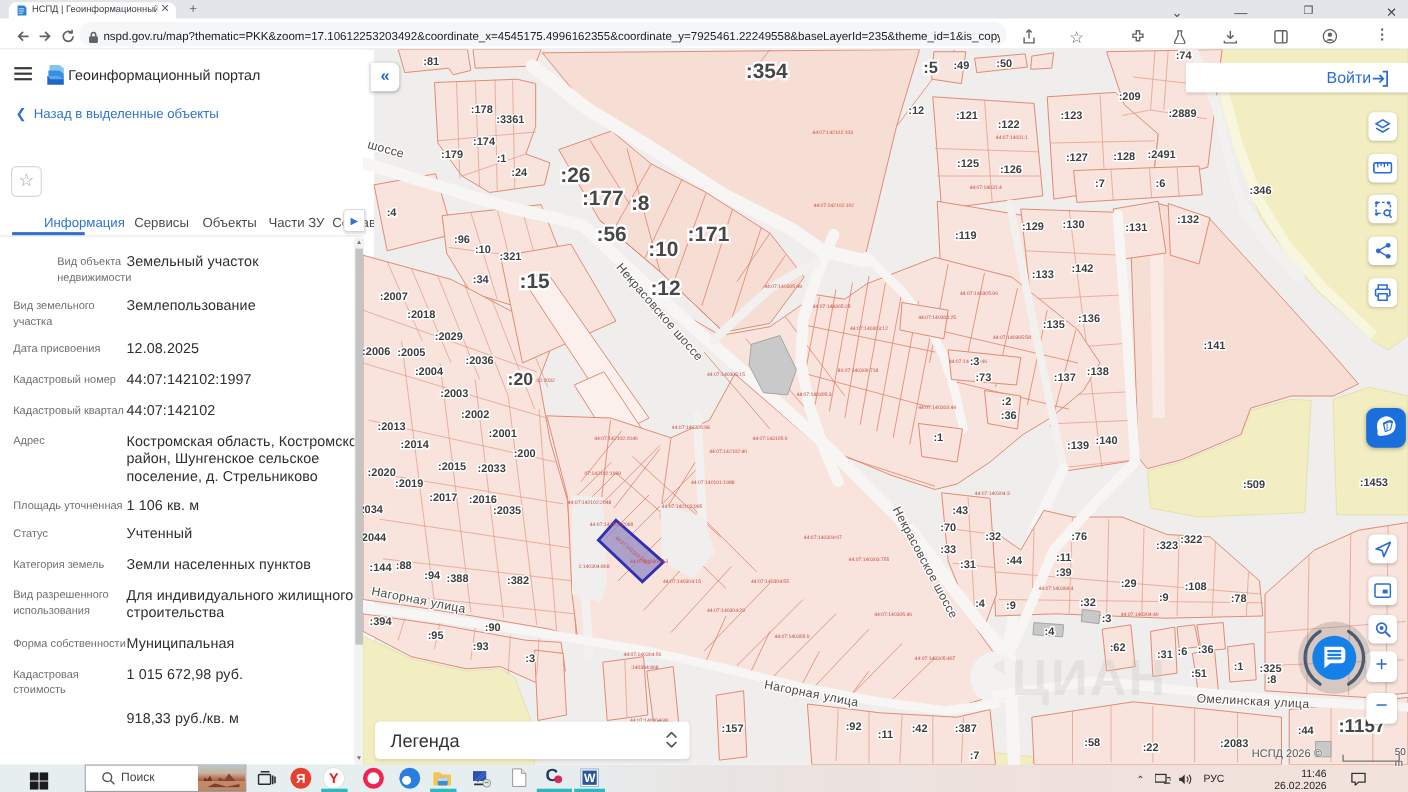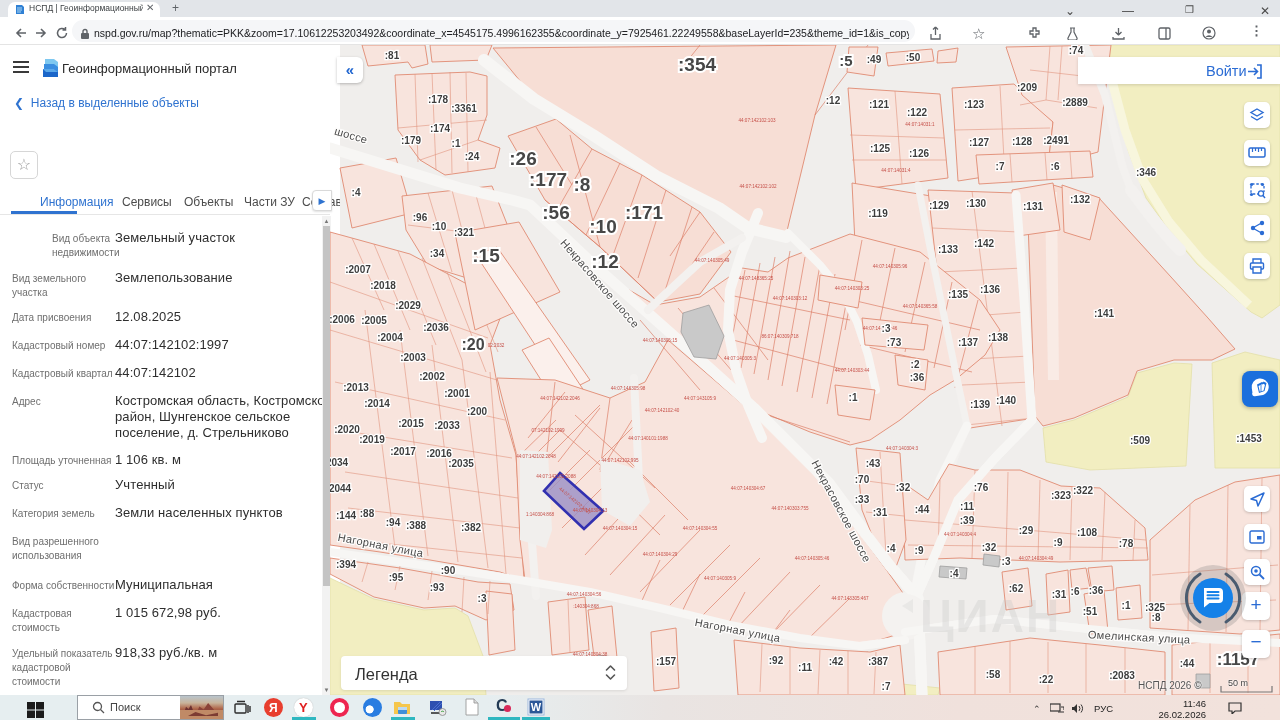--- a/index.html
+++ b/index.html
@@ -138,25 +138,25 @@
 <div class="abs val" style="top:365px;">44:07:142102</div>
 <div class="abs lbl" style="top:395px;">Адрес</div>
 <div class="abs val" style="top:393px;">Костромская область, Костромской район, Шунгенское сельское поселение, д. Стрельниково</div>
 <div class="abs lbl" style="top:454px;">Площадь уточненная</div>
 <div class="abs val" style="top:452px;">1 106 кв. м</div>
 <div class="abs lbl" style="top:479px;">Статус</div>
 <div class="abs val" style="top:477px;">Учтенный</div>
 <div class="abs lbl" style="top:507px;">Категория земель</div>
 <div class="abs val" style="top:505px;">Земли населенных пунктов</div>
 <div class="abs lbl" style="top:535px;">Вид разрешенного использования</div>
+<div class="abs val" style="top:533px;">Для индивидуального жилищного строительства</div>
 <div class="abs lbl" style="top:579px;">Форма собственности</div>
 <div class="abs val" style="top:577px;">Муниципальная</div>
 <div class="abs lbl" style="top:607px;">Кадастровая стоимость</div>
 <div class="abs val" style="top:605px;">1 015 672,98 руб.</div>
-<div class="abs lbl" style="top:647px;">Удельный показатель кадастровой стоимости</div>
 <div class="abs val" style="top:645px;">918,33 руб./кв. м</div>
 <div class="abs" id="pscroll"></div>
     <div class="abs" style="left:322px;top:217px;width:9px;height:8px;color:#777;font-size:6px;text-align:center;line-height:8px;">▲</div>
     <div class="abs" style="left:322px;top:686px;width:9px;height:8px;color:#777;font-size:6px;text-align:center;line-height:8px;">▼</div>
 <div class="abs" id="pthumb"></div>
 
 <div class="abs" id="taskbar"></div>
 <svg class="abs" style="left:27px;top:702px;" width="17" height="16" viewBox="0 0 17 16">
       <path d="M0 0h8v7.5H0zM9 0h8v7.5H9zM0 8.5h8V16H0zM9 8.5h8V16H9z" fill="#1b1b1b"></path>
     </svg>
@@ -623,17 +623,17 @@
 <svg class="abs" style="left:1200px;top:585px;" width="27" height="27" viewBox="0 0 27 27">
       <path d="M4 3h15a4 4 0 0 1 4 4v7a4 4 0 0 1-4 4H9.5L4 22.5z" fill="#fff"></path>
       <path d="M7.5 7h11M7.5 10.3h11M7.5 13.6h11" stroke="#1581e8" stroke-width="2" stroke-linecap="round"></path>
     </svg>
 <div class="abs" style="left:341px;top:656px;width:286px;height:34px;background:#fff;border-radius:4px;box-shadow:0 1px 3px rgba(0,0,0,0.1);"></div>
 <div class="abs" style="left:355px;top:665px;font-size:16.5px;color:#333;">Легенда</div>
 <svg class="abs" style="left:604px;top:664px;" width="13" height="17" viewBox="0 0 13 17">
       <path d="M2.5 6L6.5 2l4 4M2.5 11l4 4 4-4" fill="none" stroke="#555" stroke-width="1.6" stroke-linejoin="round" stroke-linecap="round"></path>
     </svg>
 <div class="abs" style="left:1138px;top:680px;font-size:10px;color:#555;text-shadow:0 0 2px #fff,0 0 2px #fff;">НСПД 2026 ©</div>
-<div class="abs" style="left:1228px;top:678px;font-size:9px;color:#444;text-shadow:0 0 2px #fff,0 0 2px #fff;">50 m</div>
+<div class="abs" style="left:1268px;top:678px;font-size:9px;color:#444;text-shadow:0 0 2px #fff,0 0 2px #fff;">50 m</div>
 <svg class="abs" style="left:1220px;top:686px;" width="54" height="7" viewBox="0 0 54 7">
       <path d="M1 0v6h51V0" fill="none" stroke="#777" stroke-width="1.2"></path>
     </svg>
 </div>
 
 </body></html>

